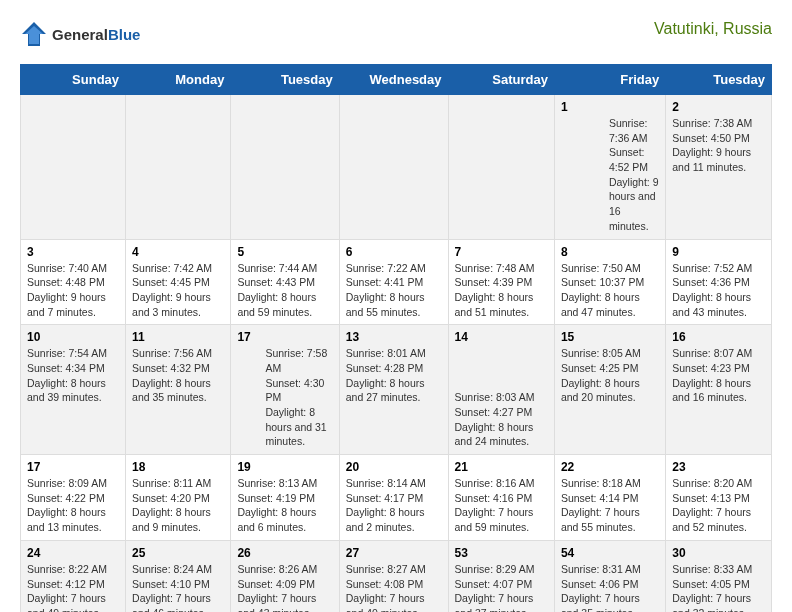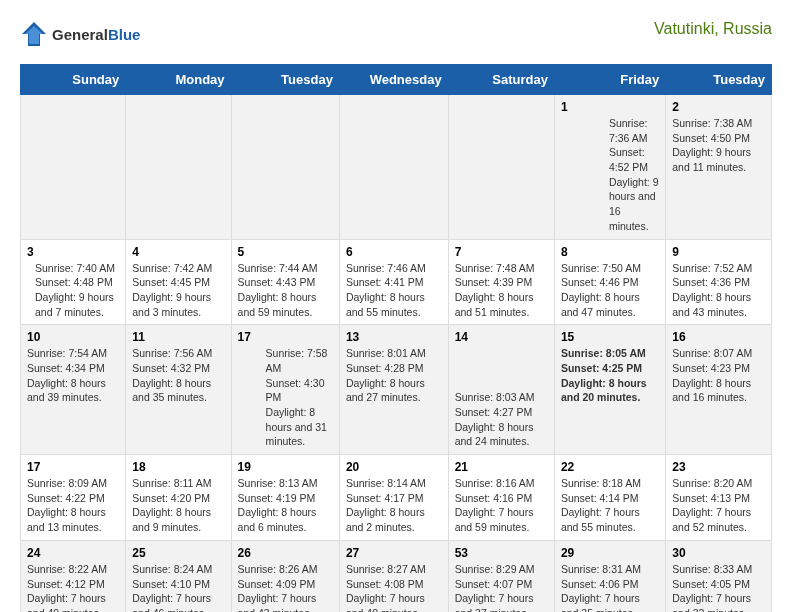--- a/index.html
+++ b/index.html
@@ -129,52 +129,52 @@
         <td>
           <div class="day-num">2</div>
           <div class="day-info" style="white-space: pre-line;">Sunrise: 7:38 AM
 Sunset: 4:50 PM
 Daylight: 9 hours and 11 minutes.</div>
         </td>
       </tr>
       <tr>
         <td>
           <div class="day-num">3</div>
-          <div class="day-info" style="white-space: pre-line; margin-left: 8px;">Sunrise: 7:40 AM
+          <div class="day-info" style="white-space: pre-line;">Sunrise: 7:40 AM
 Sunset: 4:48 PM
 Daylight: 9 hours and 7 minutes.</div>
         </td>
         <td>
           <div class="day-num">4</div>
           <div class="day-info" style="white-space: pre-line;">Sunrise: 7:42 AM
 Sunset: 4:45 PM
 Daylight: 9 hours and 3 minutes.</div>
         </td>
         <td>
           <div class="day-num">5</div>
           <div class="day-info" style="white-space: pre-line;">Sunrise: 7:44 AM
 Sunset: 4:43 PM
 Daylight: 8 hours and 59 minutes.</div>
         </td>
         <td>
           <div class="day-num">6</div>
-          <div class="day-info" style="white-space: pre-line;">Sunrise: 7:46 AM
+          <div class="day-info" style="white-space: pre-line;">Sunrise: 7:22 AM
 Sunset: 4:41 PM
 Daylight: 8 hours and 55 minutes.</div>
         </td>
         <td>
           <div class="day-num">7</div>
           <div class="day-info" style="white-space: pre-line;">Sunrise: 7:48 AM
 Sunset: 4:39 PM
 Daylight: 8 hours and 51 minutes.</div>
         </td>
         <td>
           <div class="day-num">8</div>
           <div class="day-info" style="white-space: pre-line;">Sunrise: 7:50 AM
-Sunset: 4:46 PM
+Sunset: 10:37 PM
 Daylight: 8 hours and 47 minutes.</div>
         </td>
         <td>
           <div class="day-num">9</div>
           <div class="day-info" style="white-space: pre-line;">Sunrise: 7:52 AM
 Sunset: 4:36 PM
 Daylight: 8 hours and 43 minutes.</div>
         </td>
       </tr>
       <tr>
@@ -203,21 +203,21 @@
 Daylight: 8 hours and 27 minutes.</div>
         </td>
         <td>
           <div class="day-num">14</div>
           <div class="day-info" style="white-space: pre-line; margin-top: 46px;">Sunrise: 8:03 AM
 Sunset: 4:27 PM
 Daylight: 8 hours and 24 minutes.</div>
         </td>
         <td>
           <div class="day-num">15</div>
-          <div class="day-info" style="white-space: pre-line; font-weight: bold;">Sunrise: 8:05 AM
+          <div class="day-info" style="white-space: pre-line;">Sunrise: 8:05 AM
 Sunset: 4:25 PM
 Daylight: 8 hours and 20 minutes.</div>
         </td>
         <td>
           <div class="day-num">16</div>
           <div class="day-info" style="white-space: pre-line;">Sunrise: 8:07 AM
 Sunset: 4:23 PM
 Daylight: 8 hours and 16 minutes.</div>
         </td>
       </tr>
@@ -290,21 +290,21 @@
 Sunset: 4:08 PM
 Daylight: 7 hours and 40 minutes.</div>
         </td>
         <td>
           <div class="day-num">53</div>
           <div class="day-info" style="white-space: pre-line;">Sunrise: 8:29 AM
 Sunset: 4:07 PM
 Daylight: 7 hours and 37 minutes.</div>
         </td>
         <td>
-          <div class="day-num">29</div>
+          <div class="day-num">54</div>
           <div class="day-info" style="white-space: pre-line;">Sunrise: 8:31 AM
 Sunset: 4:06 PM
 Daylight: 7 hours and 35 minutes.</div>
         </td>
         <td>
           <div class="day-num">30</div>
           <div class="day-info" style="white-space: pre-line;">Sunrise: 8:33 AM
 Sunset: 4:05 PM
 Daylight: 7 hours and 32 minutes.</div>
         </td>

